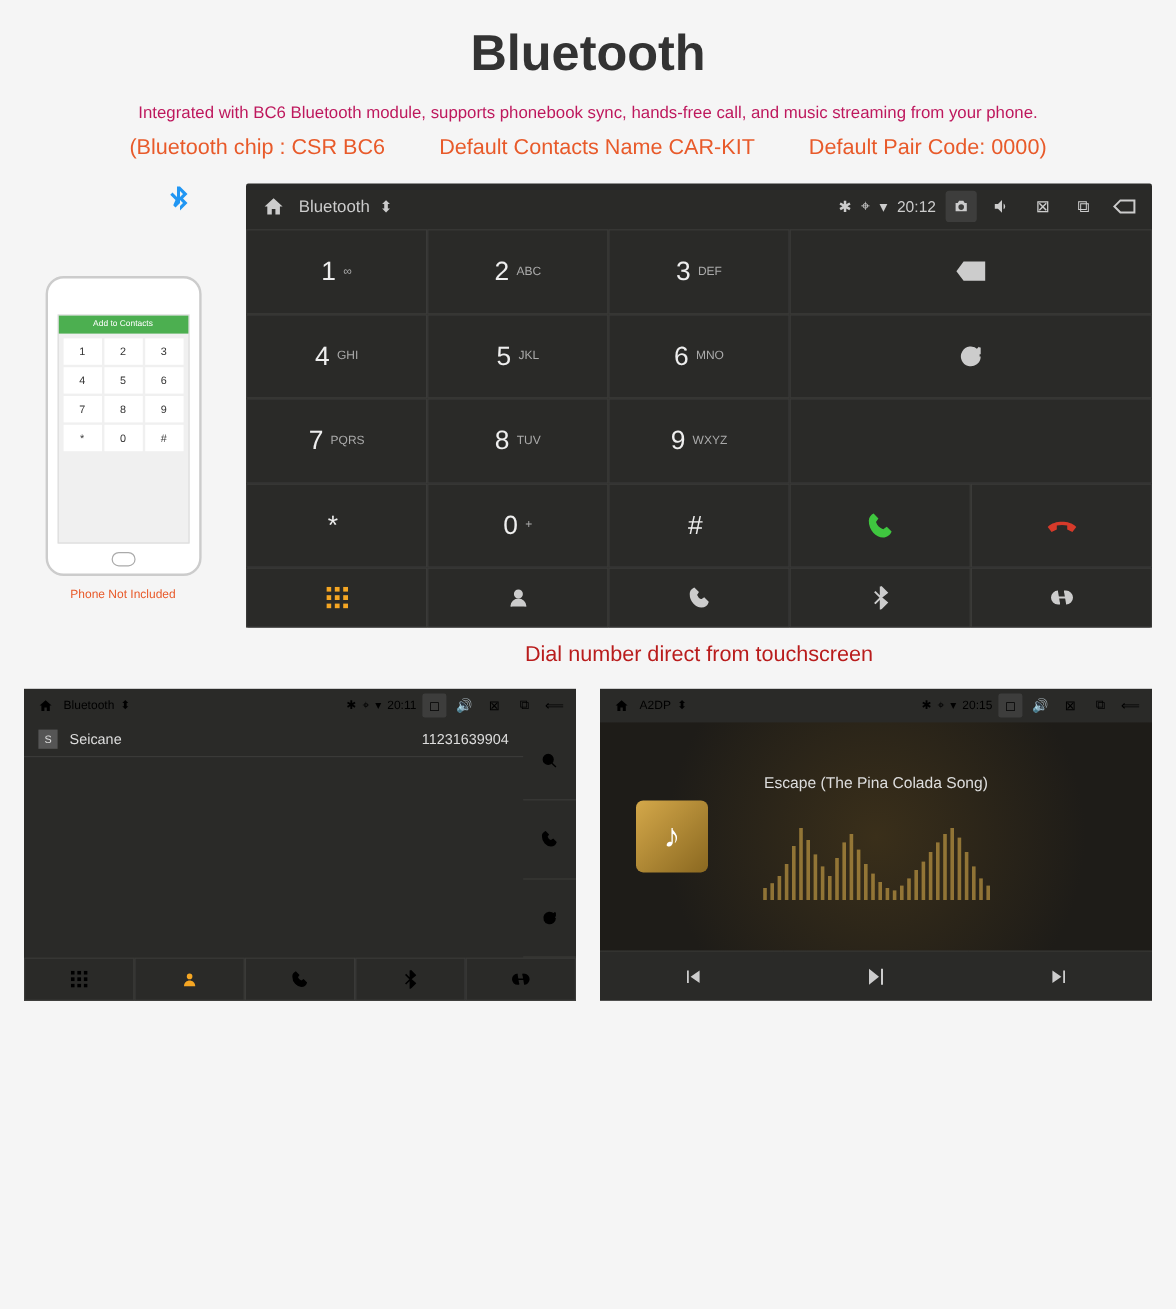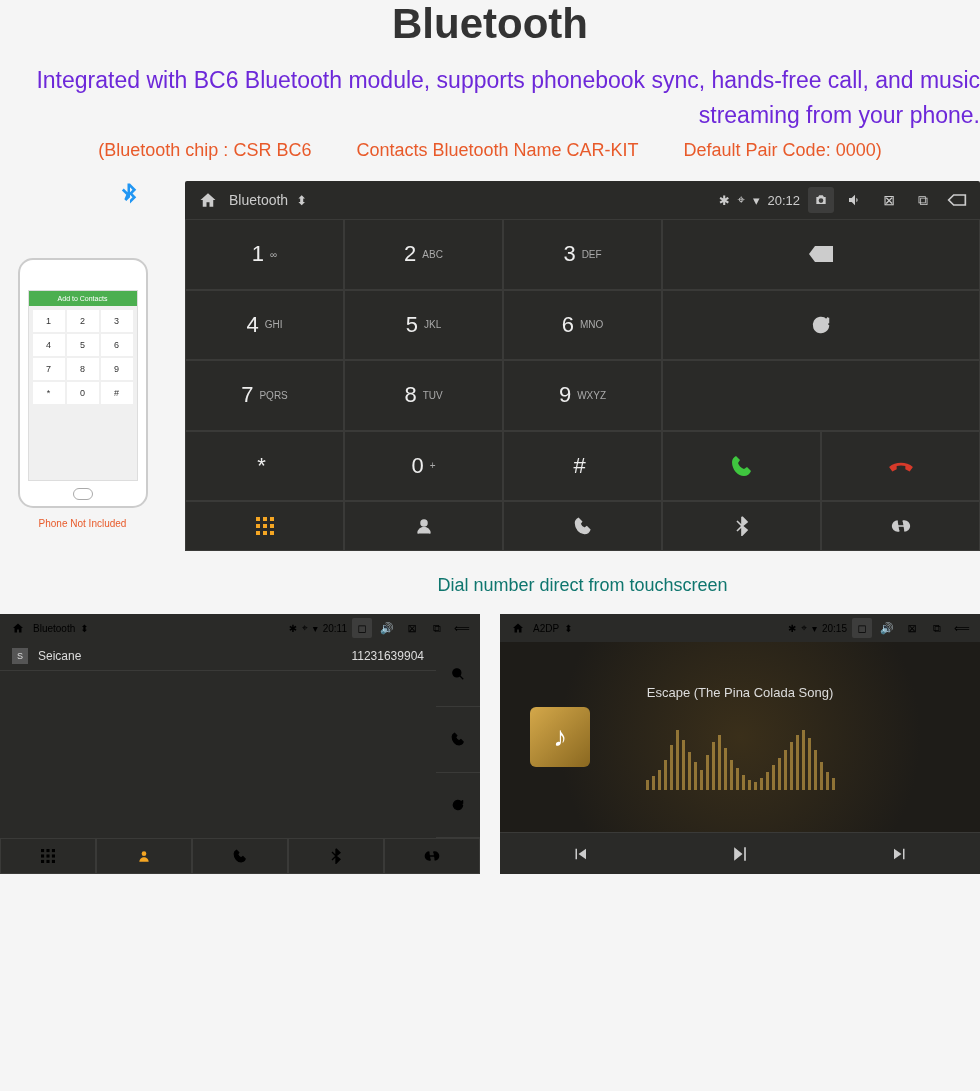--- a/index.html
+++ b/index.html
@@ -1,19 +1,19 @@
 <!DOCTYPE html>
 <html><head>
 <meta charset="utf-8">
 <style>
 * { margin: 0; padding: 0; box-sizing: border-box; }
 body { font-family: Arial, sans-serif; background: #f5f5f5; width: 980px; }
-.container { }
+.container { padding: 20px; }
 .title { text-align: center; font-size: 42px; font-weight: bold; color: #333; margin-bottom: 15px; }
-.desc { text-align: right; font-size: 23px; color: #6d28d9; line-height: 1.5; margin-bottom: 8px; }
+.desc { text-align: center; font-size: 14px; color: #be185d; line-height: 1.5; margin-bottom: 8px; }
 .spec { text-align: center; font-size: 18px; color: #e85a2a; margin-bottom: 20px; }
 .spec span { margin: 0 20px; }
 
 .top-row { display: flex; gap: 20px; align-items: flex-start; }
 .phone-area { width: 165px; text-align: center; }
 .phone-mock { width: 130px; height: 250px; background: #fff; border-radius: 15px; margin: 40px auto 10px; border: 2px solid #ccc; position: relative; padding: 30px 8px 25px; }
 .phone-screen { background: #f0f0f0; height: 100%; font-size: 8px; border: 1px solid #ddd; }
 .phone-top { background: #4caf50; color: #fff; padding: 4px; font-size: 7px; }
 .phone-keypad { display: grid; grid-template-columns: repeat(3,1fr); gap: 2px; padding: 4px; }
 .phone-key { background: #fff; text-align: center; padding: 6px 0; font-size: 9px; color: #333; }
@@ -37,21 +37,21 @@
 .actions { flex: 2; display: grid; grid-template-columns: repeat(2,1fr); grid-template-rows: repeat(4,1fr); }
 .act { display: flex; align-items: center; justify-content: center; border: 1px solid #3a3a38; font-size: 22px; cursor: pointer; }
 .act.full { grid-column: 1 / 3; }
 .call-g { color: #3fc63f; }
 .call-r { color: #d63a2a; }
 
 .bottom-bar { height: 50px; display: flex; }
 .btm-item { flex: 1; display: flex; align-items: center; justify-content: center; border: 1px solid #3a3a38; font-size: 18px; cursor: pointer; }
 .btm-item.active { color: #f5a623; }
 
-.mid-caption { text-align: center; font-size: 18px; color: #0f766e; margin: 24px 0 18px; }
+.mid-caption { text-align: center; font-size: 18px; color: #b91c1c; margin: 12px 0 18px; }
 
 .bottom-row { display: flex; gap: 20px; }
 .panel { flex: 1; }
 .panel-caption { text-align: center; font-size: 17px; color: #666; margin-top: 10px; line-height: 1.4; }
 
 .mini-device { background: #2a2a28; height: 260px; display: flex; flex-direction: column; }
 .mini-status { display: flex; align-items: center; height: 28px; padding: 0 8px; font-size: 10px; gap: 5px; }
 .mini-status .spacer { flex: 1; }
 .mini-status .mi { width: 20px; height: 20px; display: inline-flex; align-items: center; justify-content: center; font-size: 11px; }
 .mini-status .mi.boxed { background: rgba(120,120,120,0.25); border-radius: 2px; }
@@ -76,21 +76,21 @@
 svg { fill: currentColor; }
 </style>
 </head>
 <body>
 
 <div class="container">
   <h1 class="title">Bluetooth</h1>
   <p class="desc">Integrated with BC6 Bluetooth module, supports phonebook sync, hands-free call, and music streaming from your phone.</p>
   <p class="spec">
     <span>(Bluetooth chip : CSR BC6</span>
-    <span>Contacts Bluetooth Name CAR-KIT</span>
+    <span>Default Contacts Name CAR-KIT</span>
     <span>Default Pair Code: 0000)</span>
   </p>
 
   <div class="top-row">
     <div class="phone-area">
       <div class="bt-wave">
         <svg width="30" height="30" viewBox="0 0 24 24">
             <path d="M12 2l5 5-3 3 3 3-5 5V13l-3 3-1.5-1.5L9 11l-3.5-3.5L7 6l3 3V2h2zm0 3v4l2-2-2-2zm0 10l2-2-2-2v4z"></path>
           </svg>
       </div>

